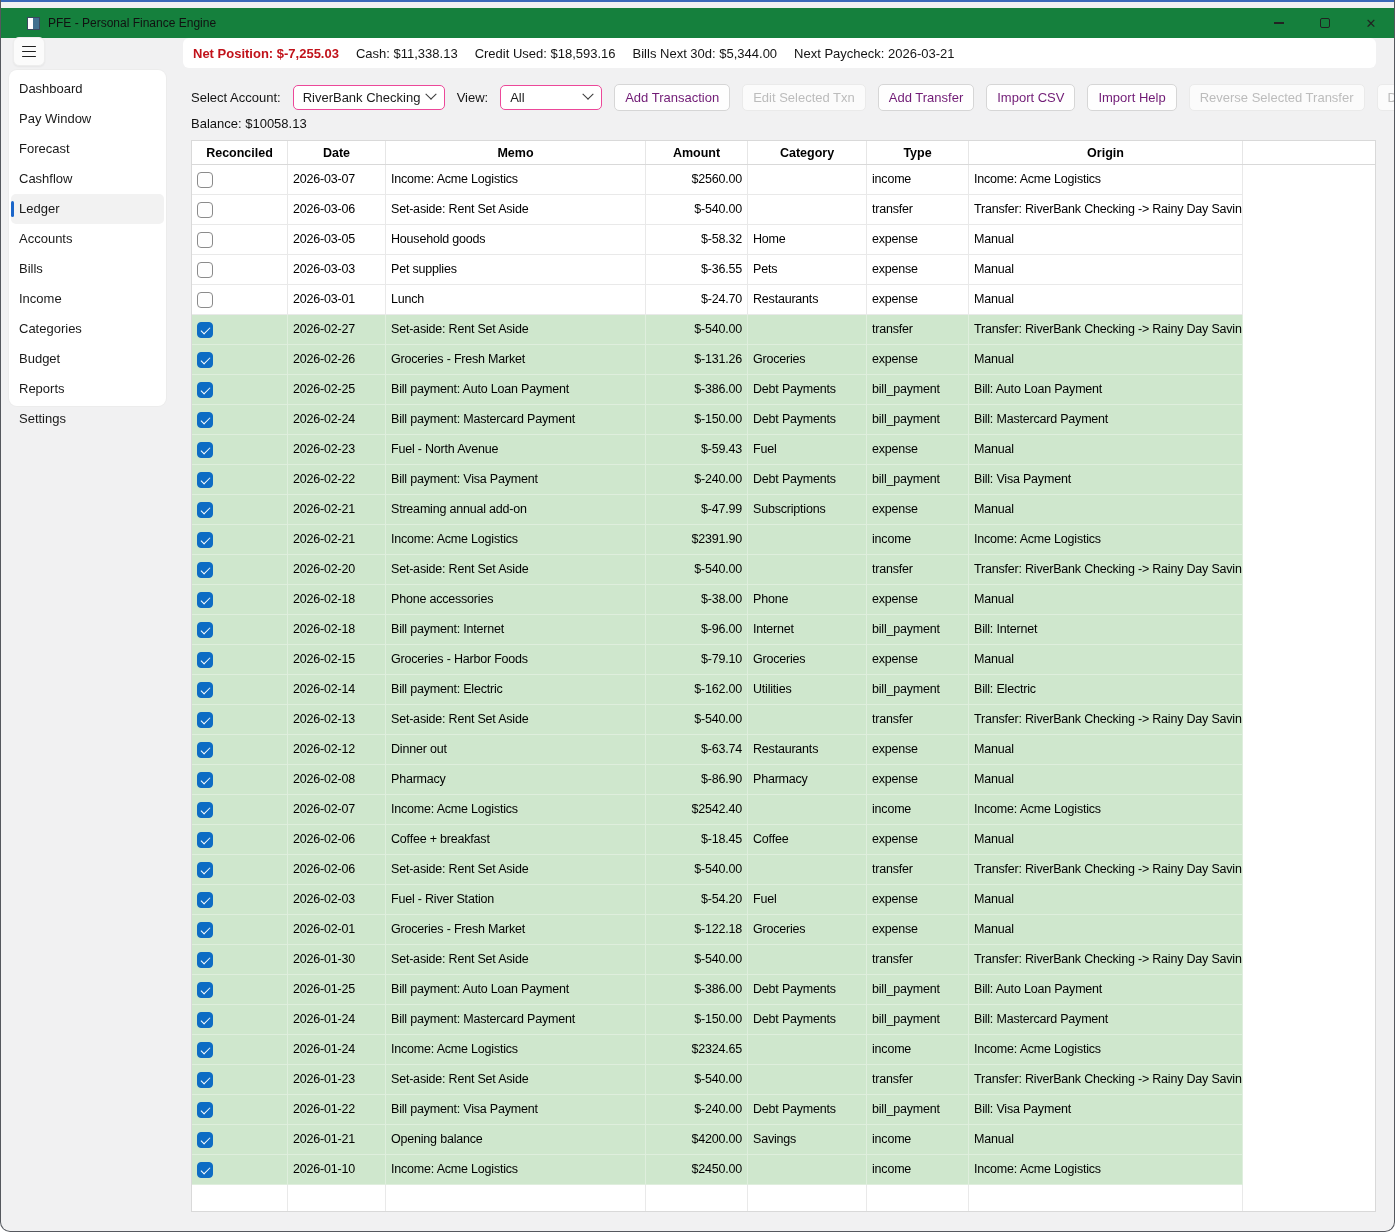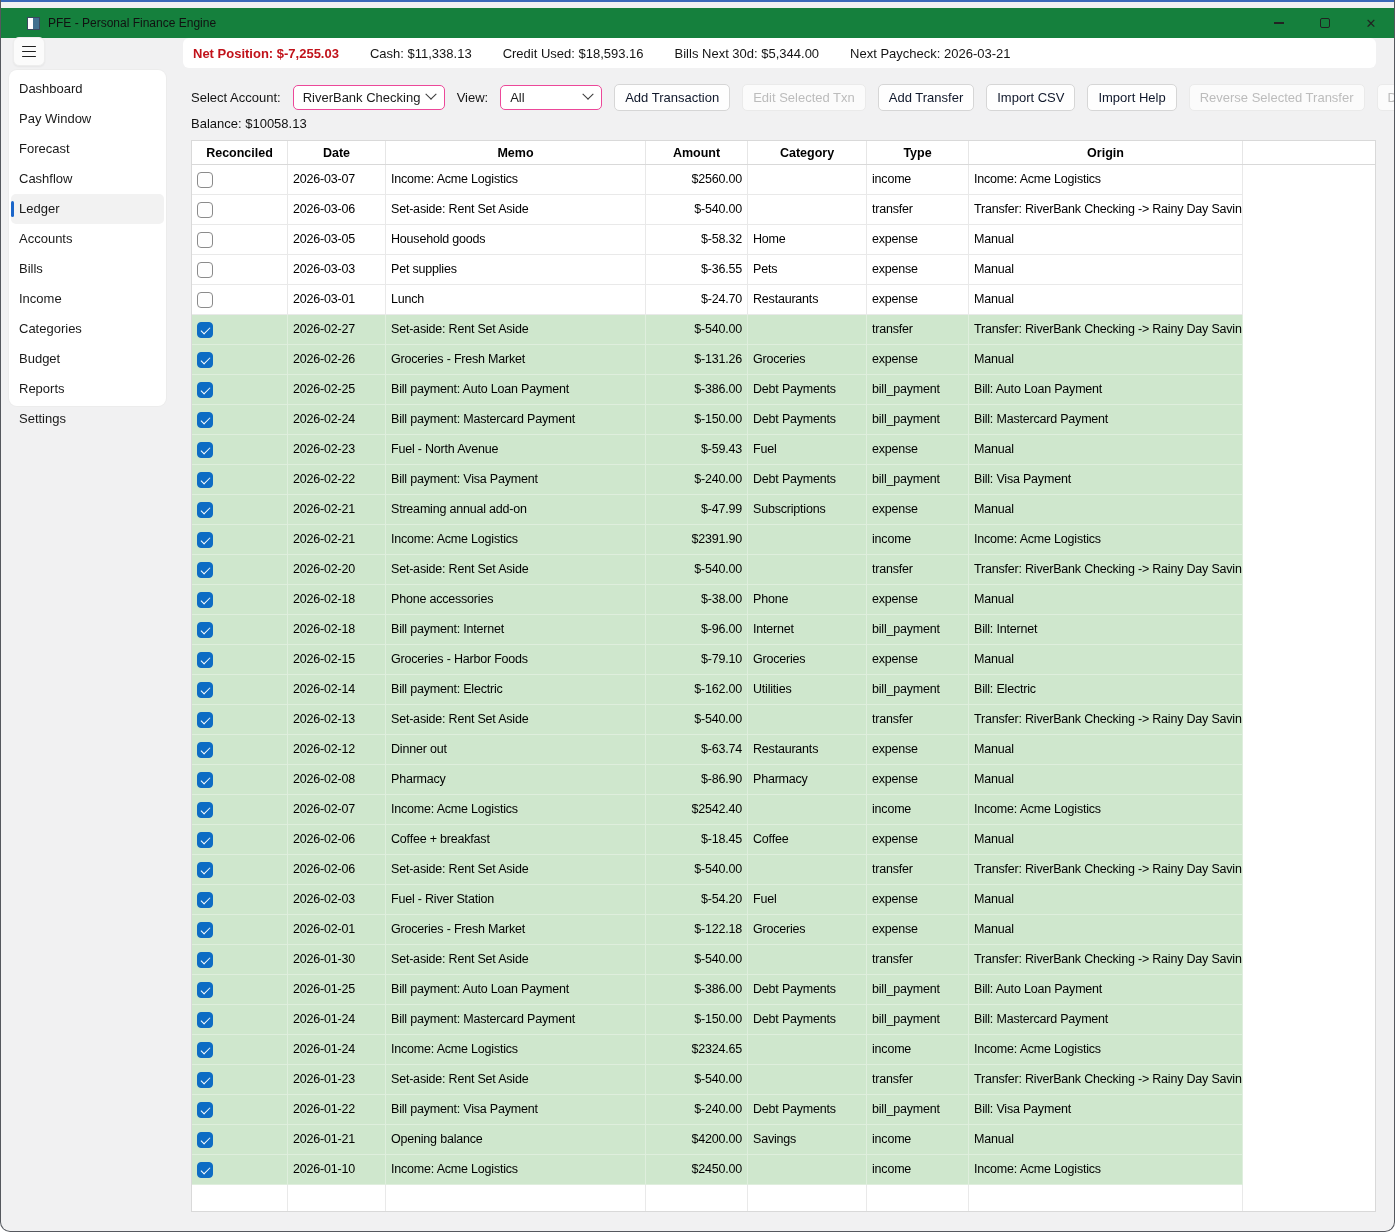--- a/index.html
+++ b/index.html
@@ -21,21 +21,21 @@
 
   .menu-btn{position:absolute;left:12px;top:37px;width:30px;height:27px;background:#fbfbfb;
     border:1px solid #ededed;border-radius:6px;display:flex;align-items:center;justify-content:center;
     box-shadow:0 1px 2px rgba(0,0,0,.05);}
   .burger{position:relative;width:14px;height:1.7px;background:#1f1f1f;border-radius:1px;}
   .burger::before,.burger::after{content:"";position:absolute;left:0;width:14px;height:1.7px;
     background:#1f1f1f;border-radius:1px;}
   .burger::before{top:-5px;} .burger::after{top:5px;}
 
   .status-card{position:absolute;left:182px;top:38px;width:1193px;height:30px;background:#ffffff;
-    border-radius:6px;display:flex;align-items:center;gap:31px;padding:0 10px;box-sizing:border-box;
+    border-radius:6px;display:flex;align-items:center;gap:17px;padding:0 10px;box-sizing:border-box;
     font-size:13px;}
   .net{color:#c1121a;font-weight:700;}
   .metric{color:#141414;}
 
   .sidebar{position:absolute;left:8px;top:70px;width:157px;height:336px;background:#ffffff;
     border-radius:8px;padding:4px 2px;box-sizing:border-box;box-shadow:0 0 0 1px #ececec;}
   .side-item{position:relative;height:30px;line-height:30px;padding-left:8px;font-size:13px;
     border-radius:5px;color:#191919;}
   .side-item.selected{background:#f2f2f2;}
   .side-item.selected::before{content:"";position:absolute;left:0;top:7px;width:3px;height:16px;
@@ -43,21 +43,21 @@
 
   .toolbar{position:absolute;left:190px;top:84px;height:26px;display:flex;align-items:center;
     gap:12px;font-size:13px;white-space:nowrap;}
   .tb-label{color:#141414;}
   .combo{height:25px;background:#ffffff;border:1px solid #ec4899;border-radius:5px;display:flex;
     align-items:center;justify-content:space-between;padding:0 9px;box-sizing:border-box;}
   .combo-account{width:152px;} .combo-view{width:102px;}
   .chev{display:inline-block;width:7px;height:7px;border-right:1.4px solid #3a3a3a;
     border-bottom:1.4px solid #3a3a3a;transform:rotate(45deg) translate(-2px,-2px);}
   .btn{height:25px;background:#fefefe;border:1px solid #d6d6d6;border-radius:5px;padding:0 10px;
-    font-size:13px;display:flex;align-items:center;color:#0f172a;}
+    font-size:13px;display:flex;align-items:center;color:#701a75;}
   .btn.disabled{color:#bcbcbc;border-color:#eaeaea;background:#fbfbfb;}
 
   .balance{position:absolute;left:190px;top:116px;font-size:13px;color:#111;}
 
   .table{position:absolute;left:190px;top:140px;width:1185px;height:1072px;background:#ffffff;
     border:1px solid #d9d9d9;box-sizing:border-box;overflow:hidden;}
   .tgrid{display:grid;grid-template-columns:96px 98px 260px 102px 119px 102px 274px;}
   .thead{height:23px;border-bottom:1px solid #d9d9d9;}
   .th{font-size:12.5px;display:flex;align-items:center;justify-content:center;
     border-right:1px solid #e6e6e6;color:#000;font-weight:bold;}

